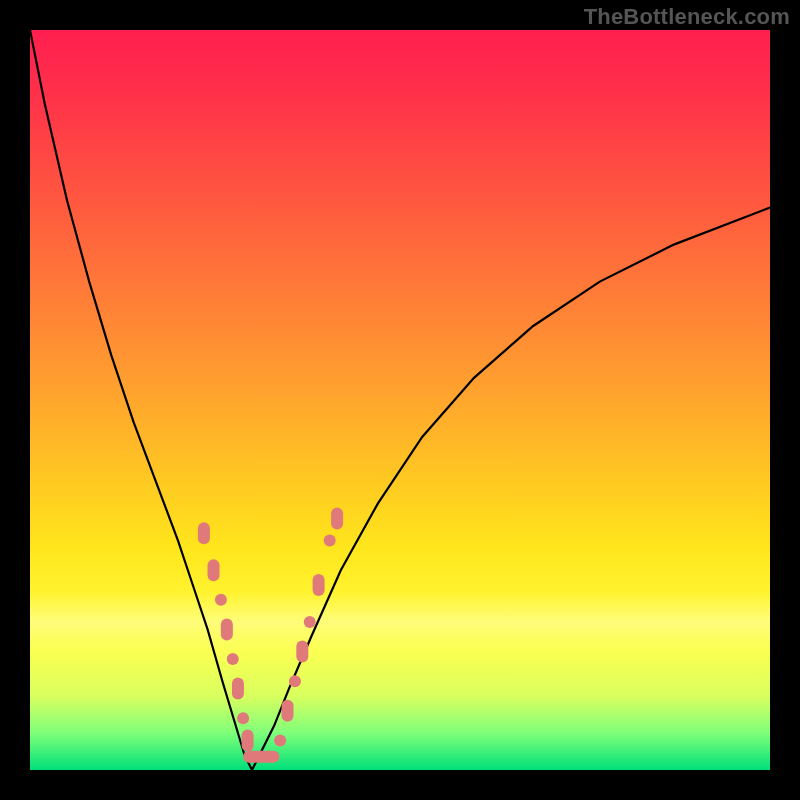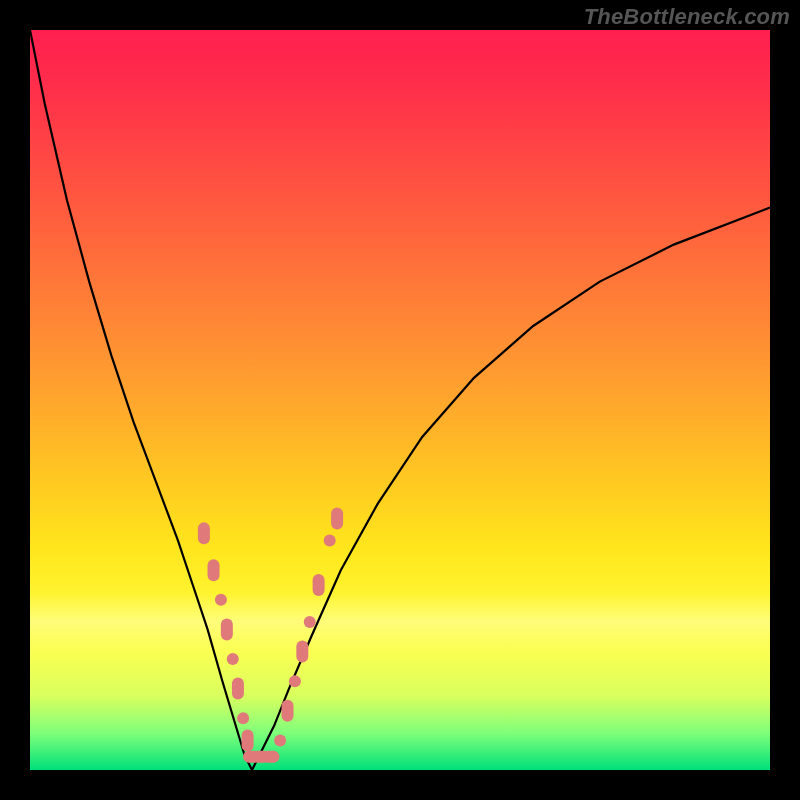--- a/index.html
+++ b/index.html
@@ -9,21 +9,20 @@
     height: 800px;
     background: #000;
     overflow: hidden;
     font-family: Arial, Helvetica, sans-serif;
   }
   .frame {
     position: relative;
     width: 800px;
     height: 800px;
     background: #000;
-    font-style: italic;
   }
   .watermark {
     position: absolute;
     top: 4px;
     right: 10px;
     color: #555;
     font-size: 22px;
     font-weight: 600;
     letter-spacing: 0.2px;
     z-index: 50;

